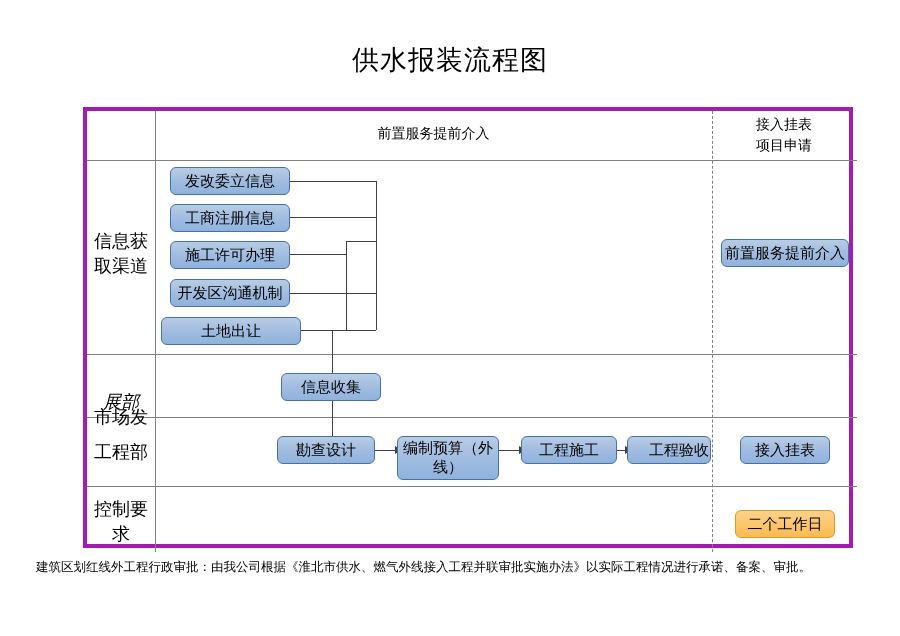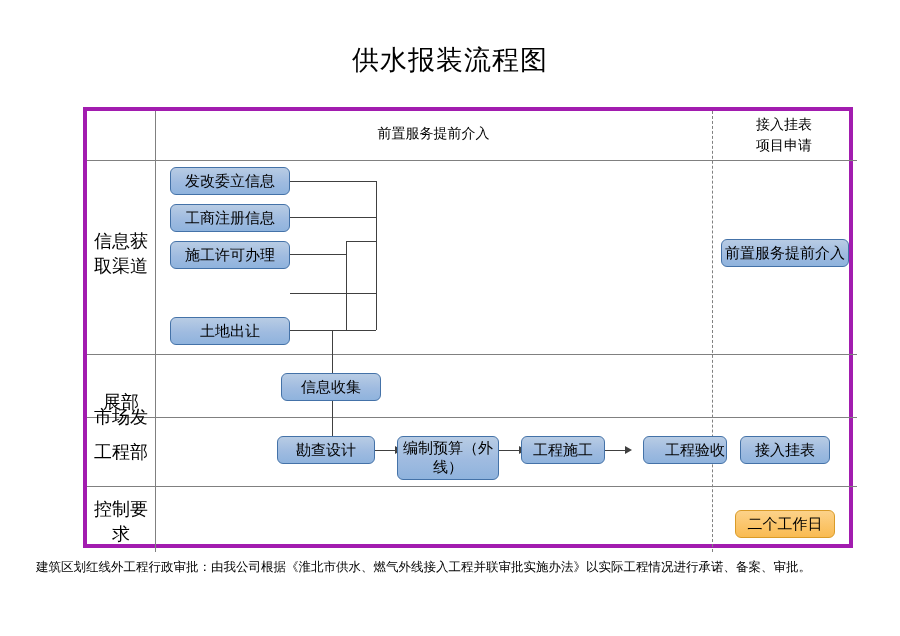--- a/index.html
+++ b/index.html
@@ -101,21 +101,21 @@
   <div class="vdash" style="left:625px;height:441px;"></div>
 
   <div class="hdr" style="left:68px;top:12px;width:557px;">前置服务提前介入</div>
   <div class="hdr" style="left:625px;top:3px;width:144px;">接入挂表</div>
   <div class="hdr" style="left:625px;top:24px;width:144px;">项目申请</div>
 
   <div class="cellLabel" style="left:0;top:117px;width:68px;">信息获</div>
   <div class="cellLabel" style="left:0;top:142px;width:68px;">取渠道</div>
 
   <div class="cellLabel" style="left:0;top:253px;width:68px;margin-top:40px;">市场发</div>
-  <div class="cellLabel" style="left:0;top:278px;width:68px;">展部</div>
+  <div class="cellLabel" style="left:0;top:278px;width:68px;font-style:italic;">展部</div>
 
   <div class="cellLabel" style="left:0;top:328px;width:68px;">工程部</div>
 
   <div class="cellLabel" style="left:0;top:385px;width:68px;">控制要</div>
   <div class="cellLabel" style="left:0;top:410px;width:68px;">求</div>
 
   <div class="conn hconn" style="left:203px;top:70px;width:86px;"></div>
   <div class="conn hconn" style="left:203px;top:106px;width:86px;"></div>
   <div class="conn hconn" style="left:203px;top:143px;width:56px;"></div>
   <div class="conn hconn" style="left:203px;top:182px;width:86px;"></div>
@@ -133,30 +133,31 @@
   <div class="conn hconn" style="left:288px;top:339px;width:22px;"></div>
   <div class="arrowR" style="left:308px;top:335px;"></div>
   <div class="conn hconn" style="left:412px;top:339px;width:22px;"></div>
   <div class="arrowR" style="left:432px;top:335px;"></div>
   <div class="conn hconn" style="left:518px;top:339px;width:22px;"></div>
   <div class="arrowR" style="left:538px;top:335px;"></div>
 
   <div class="box" style="left:83px;top:56px;width:120px;height:28px;">发改委立信息</div>
   <div class="box" style="left:83px;top:93px;width:120px;height:28px;">工商注册信息</div>
   <div class="box" style="left:83px;top:130px;width:120px;height:28px;">施工许可办理</div>
-  <div class="box" style="left:83px;top:206px;width:120px;height:28px;">土地出让</div>
+  <div class="box" style="left:83px;top:168px;width:120px;height:28px;">开发区沟通机制</div>
+  <div class="box" style="left:74px;top:206px;width:140px;height:28px;">土地出让</div>
 
   <div class="box" style="left:634px;top:128px;width:128px;height:28px;">前置服务提前介入</div>
 
   <div class="box" style="left:194px;top:262px;width:100px;height:28px;">信息收集</div>
 
   <div class="box" style="left:190px;top:325px;width:98px;height:28px;">勘查设计</div>
   <div class="box" style="left:310px;top:325px;width:102px;height:44px;font-family:Liberation Serif, serif;">编制预算（外线）</div>
-  <div class="box" style="left:434px;top:325px;width:84px;height:28px;">工程施工</div>
-  <div class="box" style="left:556px;top:325px;width:84px;height:28px;padding-left:20px;">工程验收</div>
+  <div class="box" style="left:434px;top:325px;width:96px;height:28px;">工程施工</div>
+  <div class="box" style="left:540px;top:325px;width:84px;height:28px;padding-left:20px;">工程验收</div>
 
   <div class="box" style="left:653px;top:325px;width:90px;height:28px;">接入挂表</div>
 
   <div class="box orange" style="left:648px;top:399px;width:100px;height:28px;">二个工作日</div>
 
 </div>
 
 <div class="footer">建筑区划红线外工程行政审批：由我公司根据《淮北市供水、燃气外线接入工程并联审批实施办法》以实际工程情况进行承诺、备案、审批。</div>
 
 </body></html>

